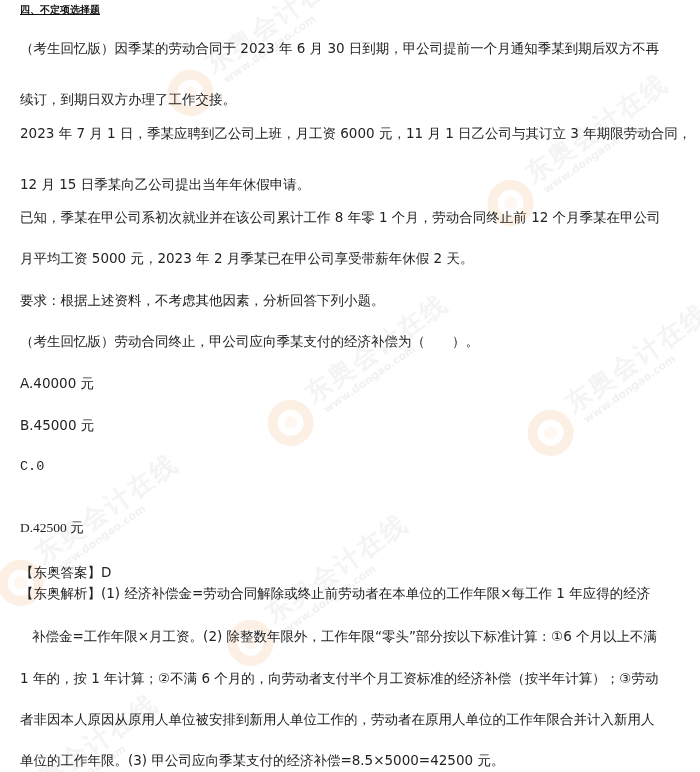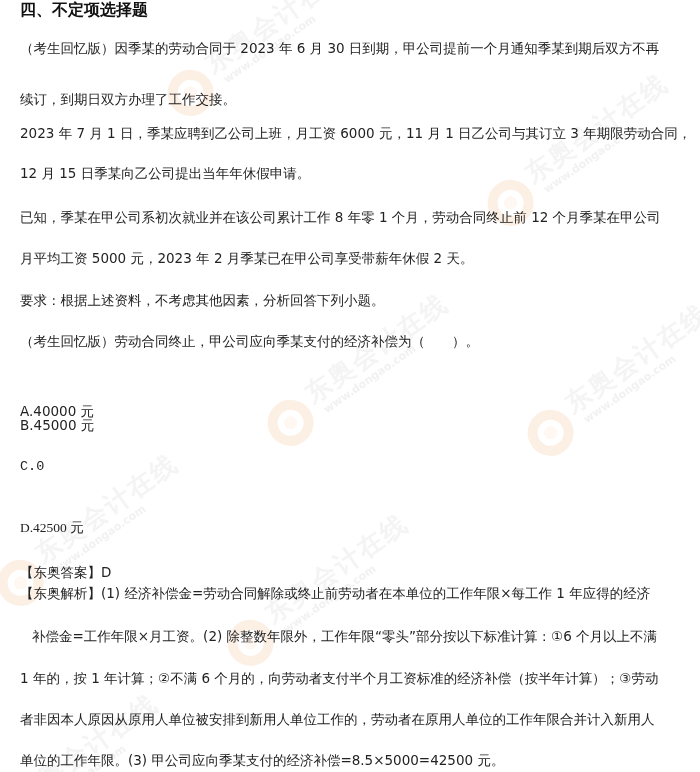--- a/index.html
+++ b/index.html
@@ -66,22 +66,23 @@
     }
     .line {
       position: absolute;
       left: 20px;
       font-size: 13.5px;
       line-height: 20px;
       white-space: nowrap;
     }
     .section-title {
       font-weight: bold;
-      font-size: 16px;
+      font-size: 10px;
       color: #111;
+      text-decoration: underline;
     }
   </style>
 </head>
 <body>
 
 <div class="watermark-layer">
   <div class="wm" style="left:150px; top:-10px;">
     <div class="ring"></div>
     <div class="cn">东奥会计在线</div>
     <div class="url">www.dongao.com</div>
@@ -118,29 +119,29 @@
   </div>
 </div>
 
 <div class="content">
   <div class="line section-title" style="top:0px;">四、不定项选择题</div>
 
   <div>
     <div class="line" style="top:38px;">（考生回忆版）因季某的劳动合同于 2023 年 6 月 30 日到期，甲公司提前一个月通知季某到期后双方不再</div>
     <div class="line" style="top:81px;margin-top:8px;">续订，到期日双方办理了工作交接。</div>
     <div class="line" style="top:123px;">2023 年 7 月 1 日，季某应聘到乙公司上班，月工资 6000 元，11 月 1 日乙公司与其订立 3 年期限劳动合同，</div>
-    <div class="line" style="top:163px;">12 月 15 日季某向乙公司提出当年年休假申请。</div>
+    <div class="line" style="top:174px;">12 月 15 日季某向乙公司提出当年年休假申请。</div>
     <div class="line" style="top:207px;">已知，季某在甲公司系初次就业并在该公司累计工作 8 年零 1 个月，劳动合同终止前 12 个月季某在甲公司</div>
     <div class="line" style="top:248px;">月平均工资 5000 元，2023 年 2 月季某已在甲公司享受带薪年休假 2 天。</div>
     <div class="line" style="top:290px;">要求：根据上述资料，不考虑其他因素，分析回答下列小题。</div>
   </div>
 
   <div>
     <div class="line" style="top:331px;">（考生回忆版）劳动合同终止，甲公司应向季某支付的经济补偿为（　　）。</div>
-    <div class="line" style="top:373px;margin-top:28px;">A.40000 元</div>
+    <div class="line" style="top:373px;">A.40000 元</div>
     <div class="line" style="top:415px;">B.45000 元</div>
     <div class="line" style="top:457px;font-family:Liberation Mono, monospace;">C.0</div>
     <div class="line" style="top:518px;font-family:Liberation Serif, serif;">D.42500 元</div>
   </div>
 
   <div class="line" style="top:541px;margin-top:21px;">
     <span>【东奥答案】</span><span>D</span>
   </div>
 
   <div>

